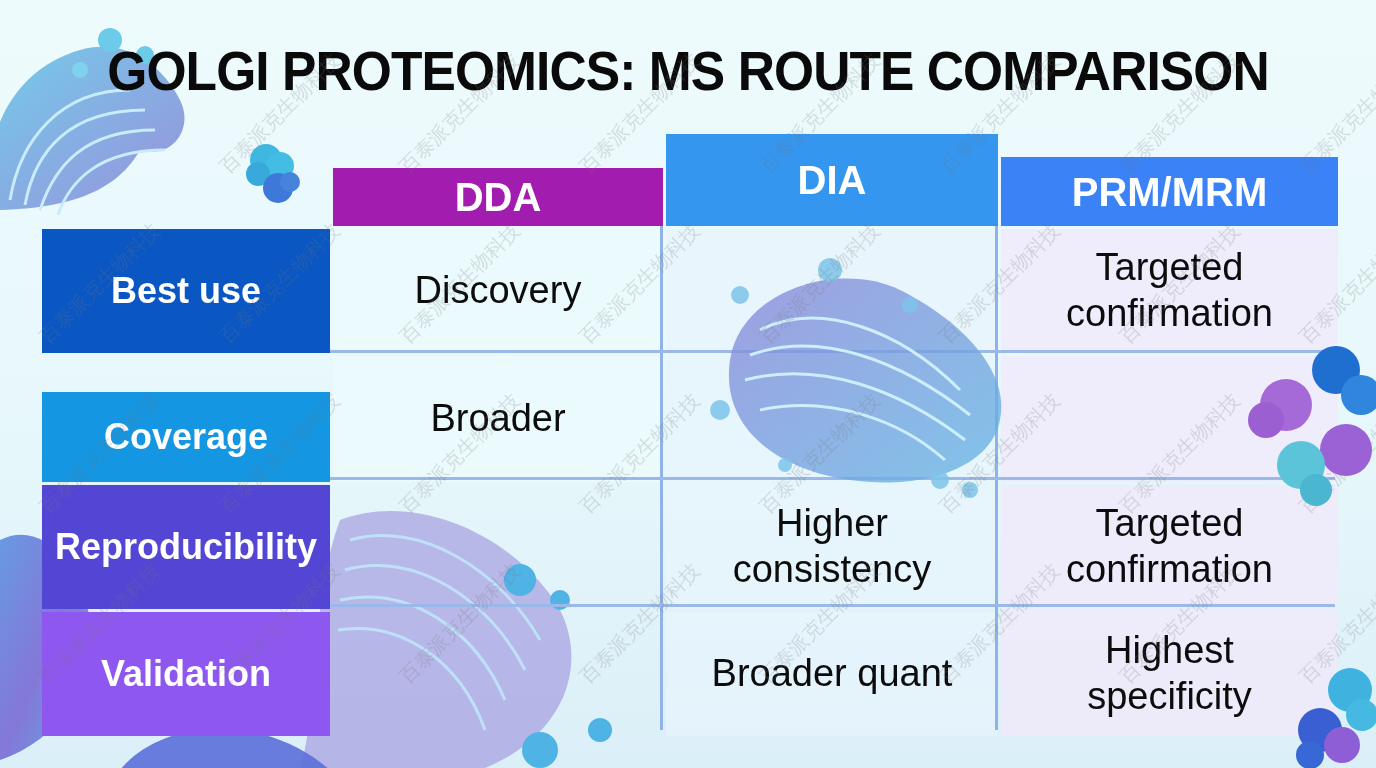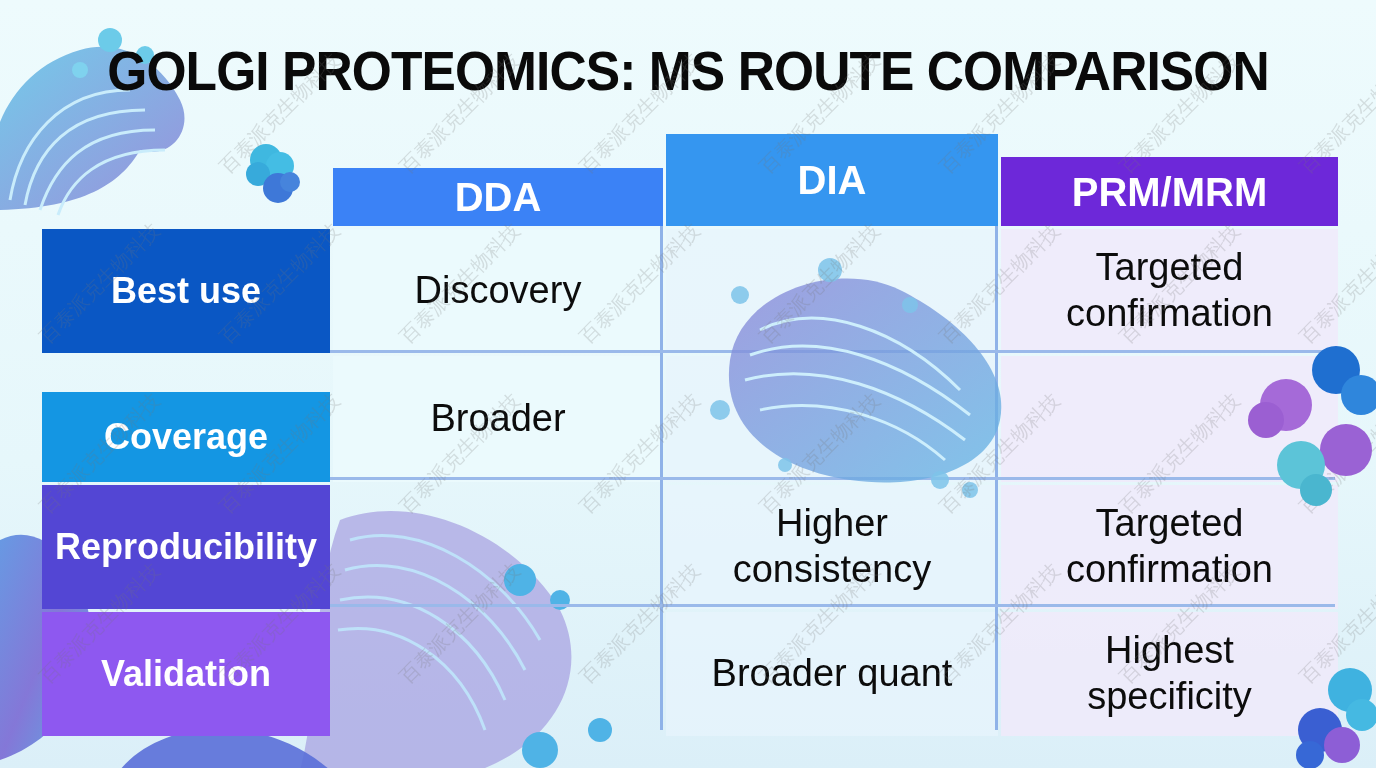--- a/index.html
+++ b/index.html
@@ -151,27 +151,27 @@
   <circle cx="52" cy="85" r="18" fill="#8d5ed6"></circle>
   <circle cx="20" cy="95" r="14" fill="#3768d6"></circle>
 </svg>
 
 <h1 class="title">GOLGI PROTEOMICS: MS ROUTE COMPARISON</h1>
 
 <div class="table-wrap">
   <div class="grid">
 
     <div class="cell corner"></div>
-    <div class="cell col-head" style="background:#3b82f6;margin-top:34px;">
+    <div class="cell col-head" style="background:#a21caf;margin-top:34px;">
         <span>DDA</span>
       </div>
     <div class="cell col-head" style="background:#3596f0;">
         <span>DIA</span>
       </div>
-    <div class="cell col-head" style="background:#6d28d9;margin-top:23px;">
+    <div class="cell col-head" style="background:#3b82f6;margin-top:23px;">
         <span>PRM/MRM</span>
       </div>
 
     <div class="cell row-head" style="background:#0a57c4;">
         <span>Best use</span>
       </div>
     <div class="cell c-dda">
         <span>Discovery</span>
       </div>
     <div class="cell c-dia">

